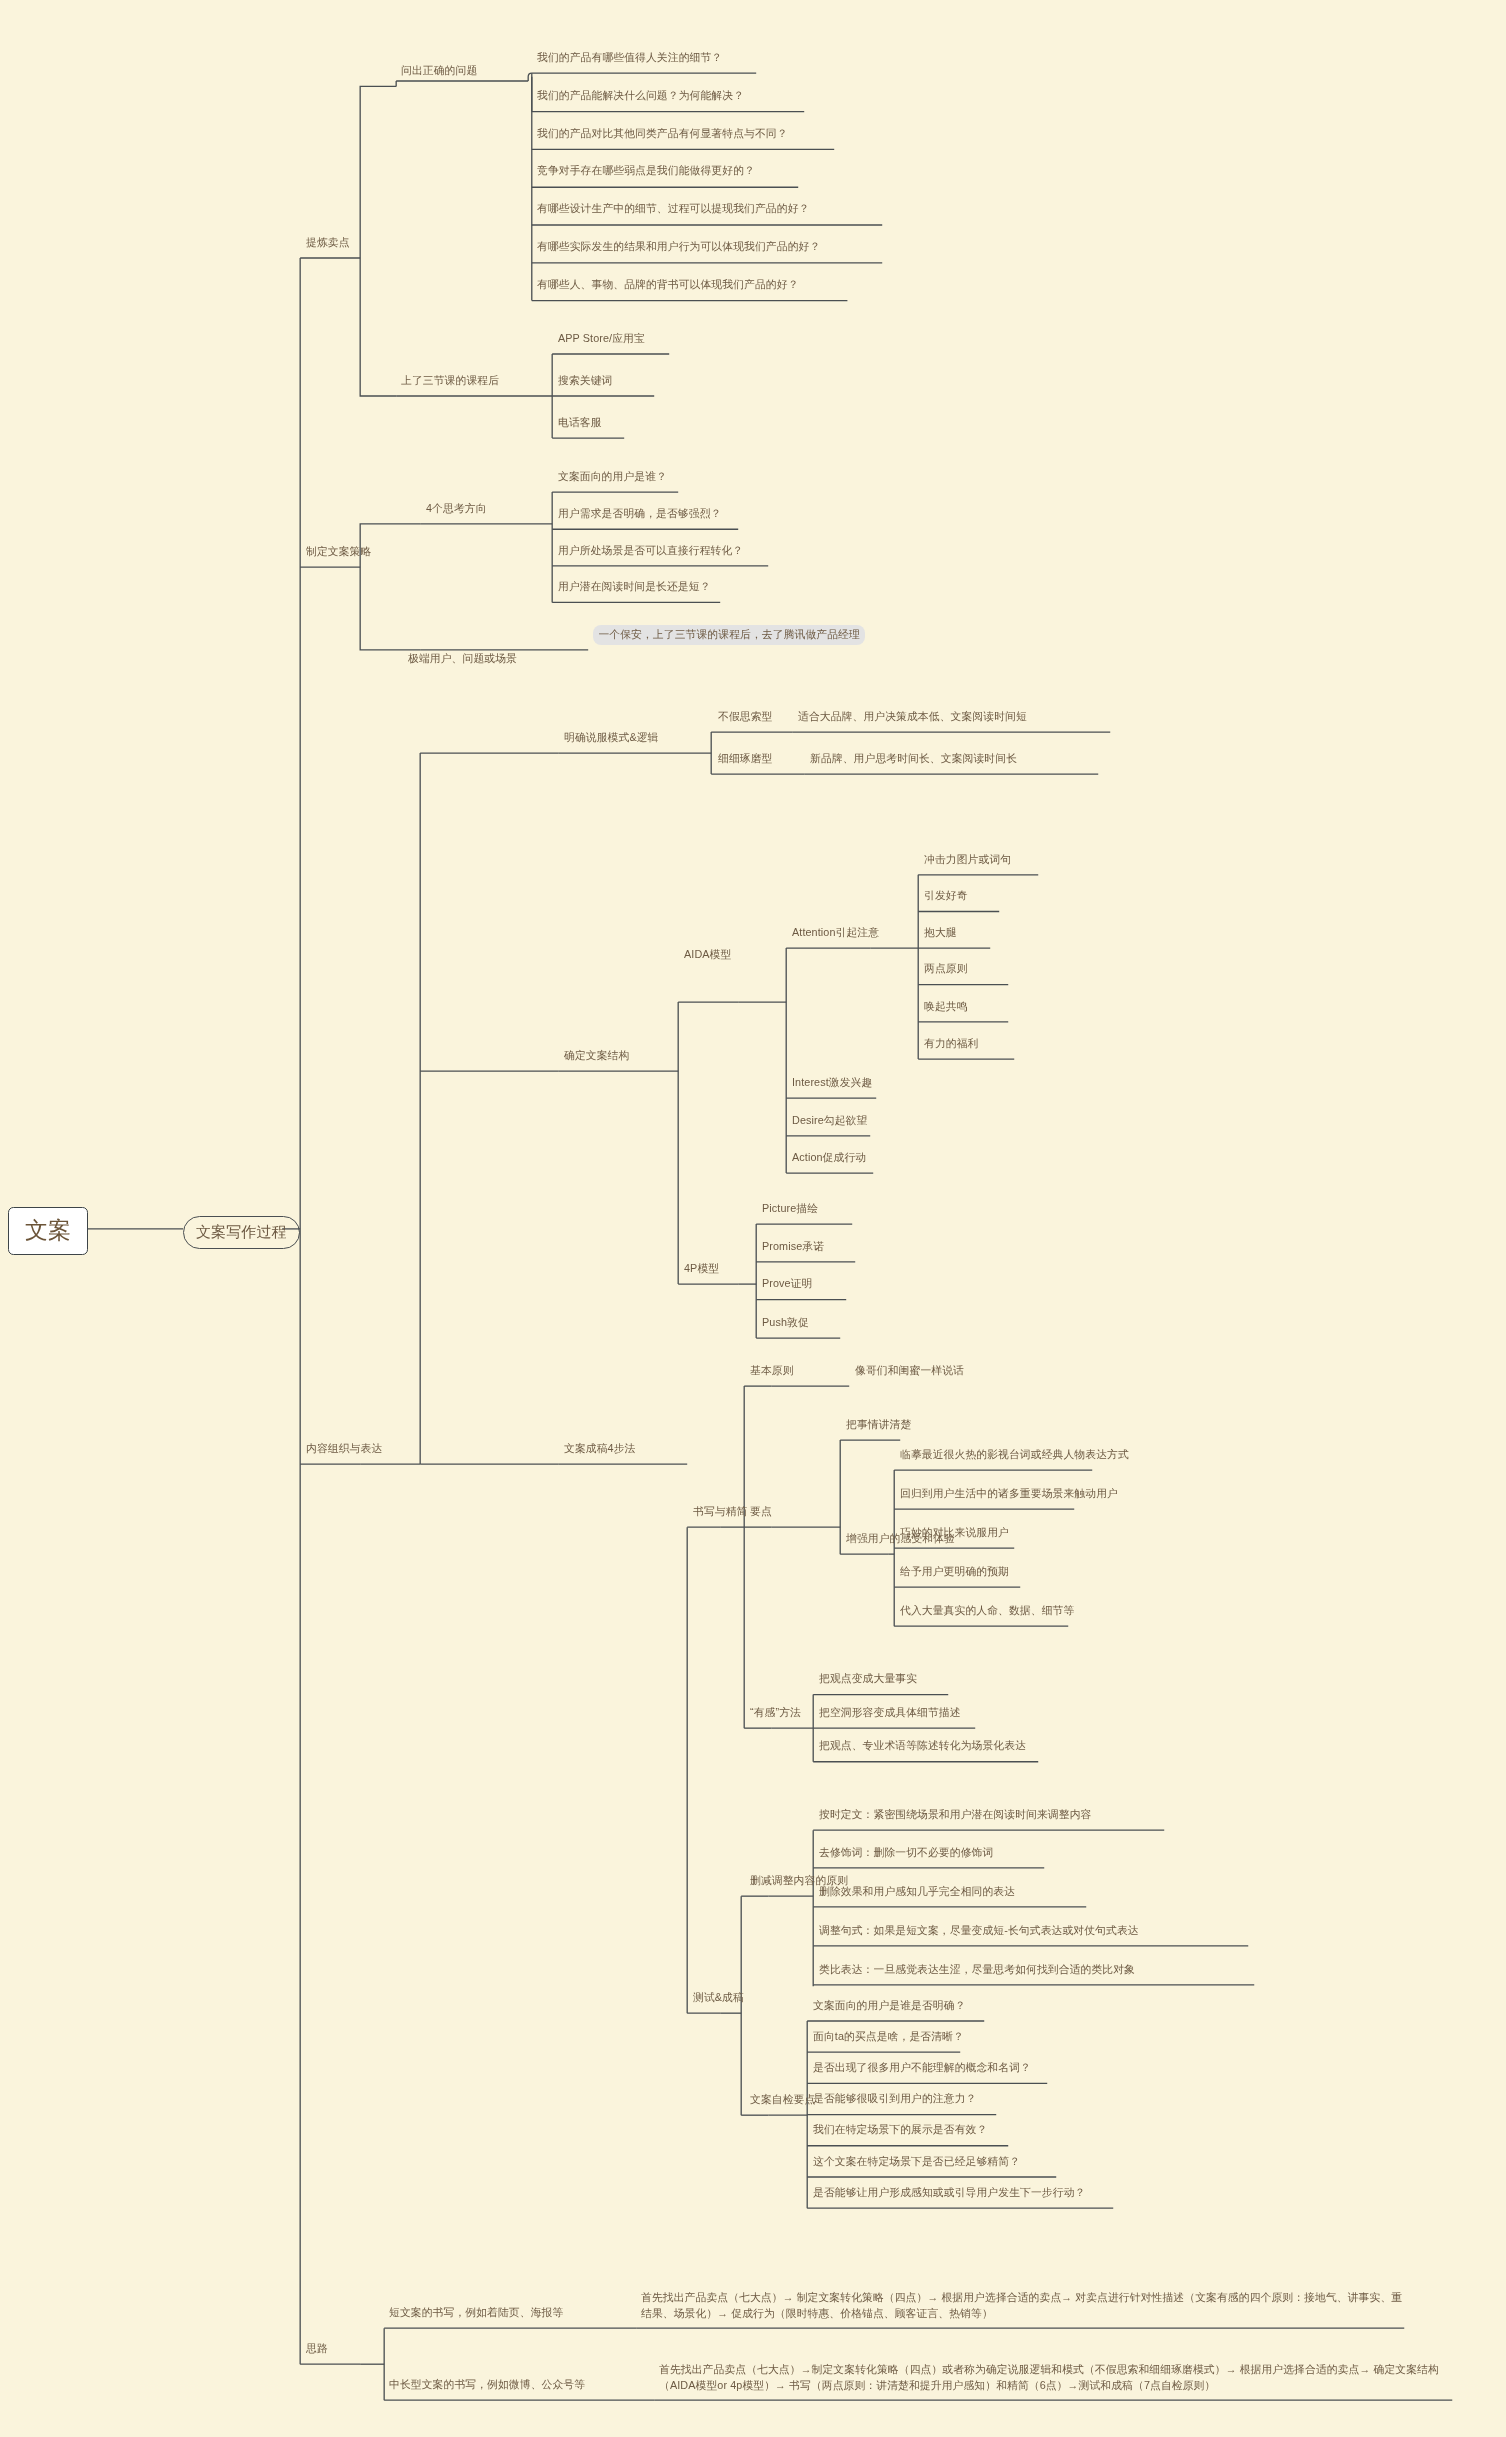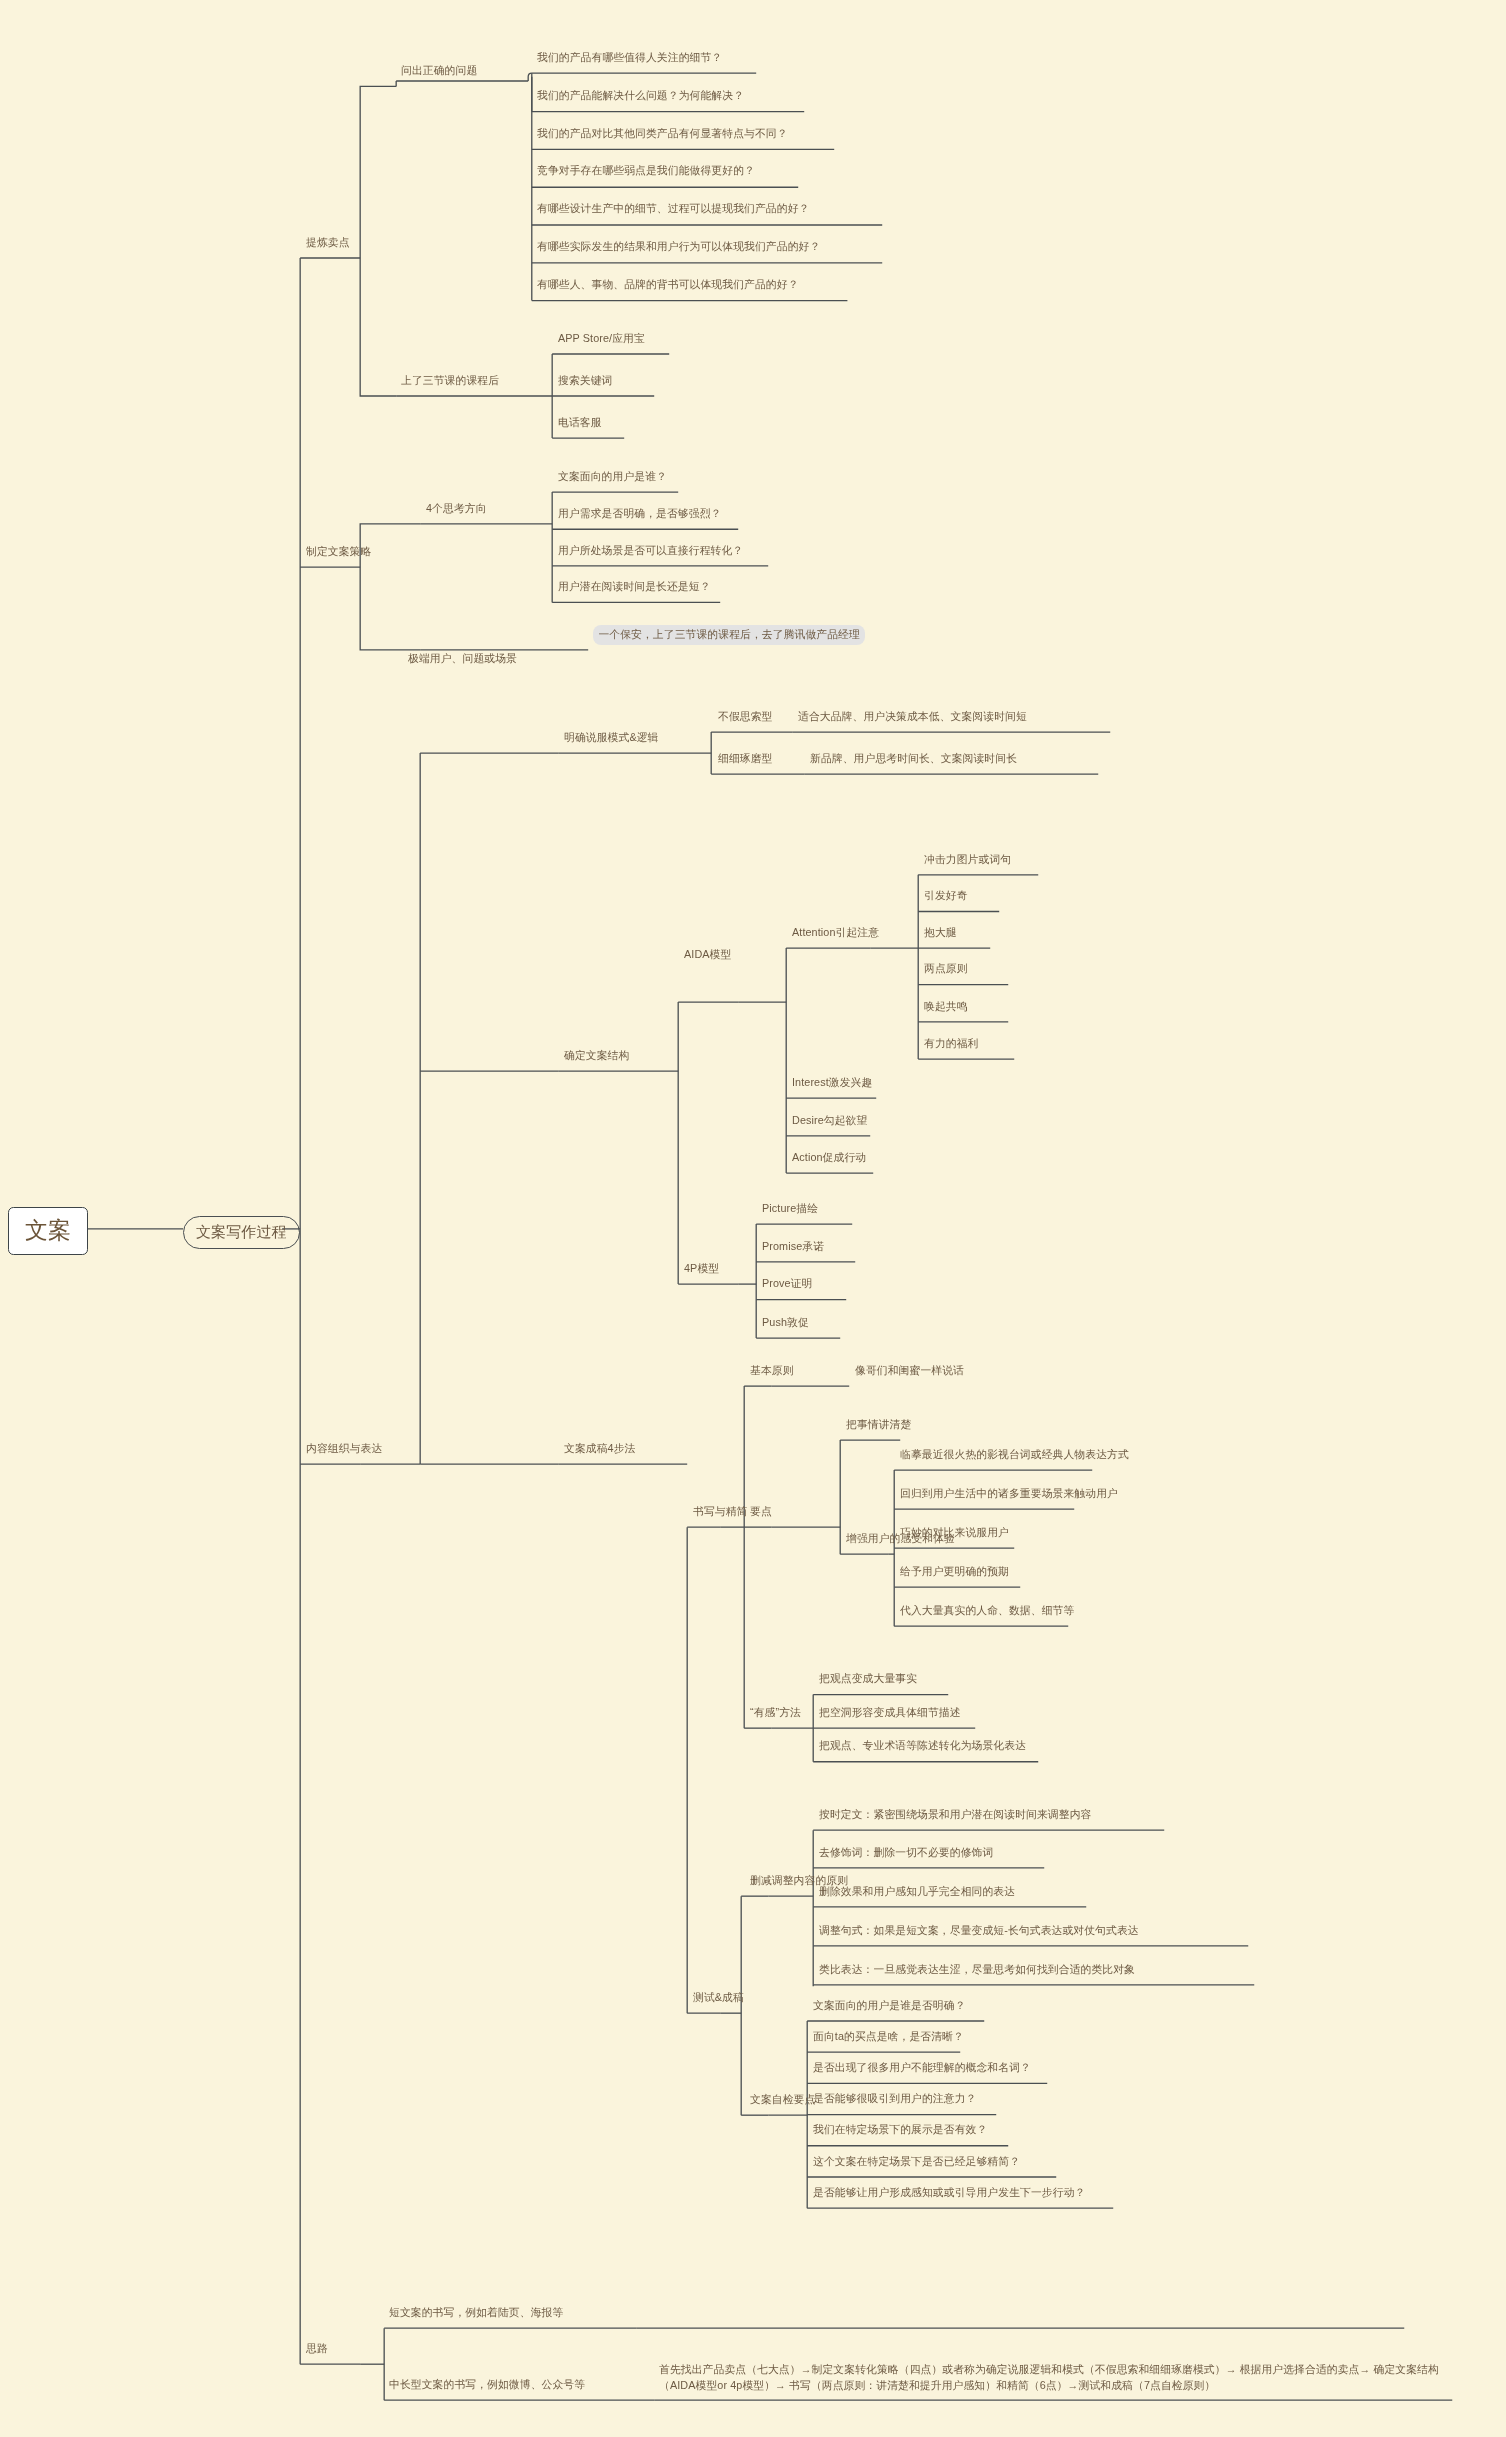--- a/index.html
+++ b/index.html
@@ -299,18 +299,19 @@
 <div class="node lbl" style="left:750px;top:2093px;">文案自检要点</div>
 <div class="node lbl" style="left:813px;top:1999px;">文案面向的用户是谁是否明确？</div>
 <div class="node lbl" style="left:813px;top:2030px;">面向ta的买点是啥，是否清晰？</div>
 <div class="node lbl" style="left:813px;top:2061px;">是否出现了很多用户不能理解的概念和名词？</div>
 <div class="node lbl" style="left:813px;top:2092px;">是否能够很吸引到用户的注意力？</div>
 <div class="node lbl" style="left:813px;top:2123px;">我们在特定场景下的展示是否有效？</div>
 <div class="node lbl" style="left:813px;top:2155px;">这个文案在特定场景下是否已经足够精简？</div>
 <div class="node lbl" style="left:813px;top:2186px;">是否能够让用户形成感知或或引导用户发生下一步行动？</div>
 
 <div class="node lbl" style="left:389px;top:2306px;">短文案的书写，例如着陆页、海报等</div>
+<div class="node lbl multi" style="left:641px;top:2290px;width:762px;">首先找出产品卖点（七大点）→ 制定文案转化策略（四点）→ 根据用户选择合适的卖点→ 对卖点进行针对性描述（文案有感的四个原则：接地气、讲事实、重结果、场景化）→ 促成行为（限时特惠、价格锚点、顾客证言、热销等）</div>
 
 <div class="node lbl" style="left:389px;top:2378px;">中长型文案的书写，例如微博、公众号等</div>
 <div class="node lbl multi" style="left:659px;top:2362px;width:795px;">首先找出产品卖点（七大点）→制定文案转化策略（四点）或者称为确定说服逻辑和模式（不假思索和细细琢磨模式）→ 根据用户选择合适的卖点→ 确定文案结构（AIDA模型or 4p模型）→ 书写（两点原则：讲清楚和提升用户感知）和精简（6点）→测试和成稿（7点自检原则）</div>
 
 </div>
 
 
 </body></html>

